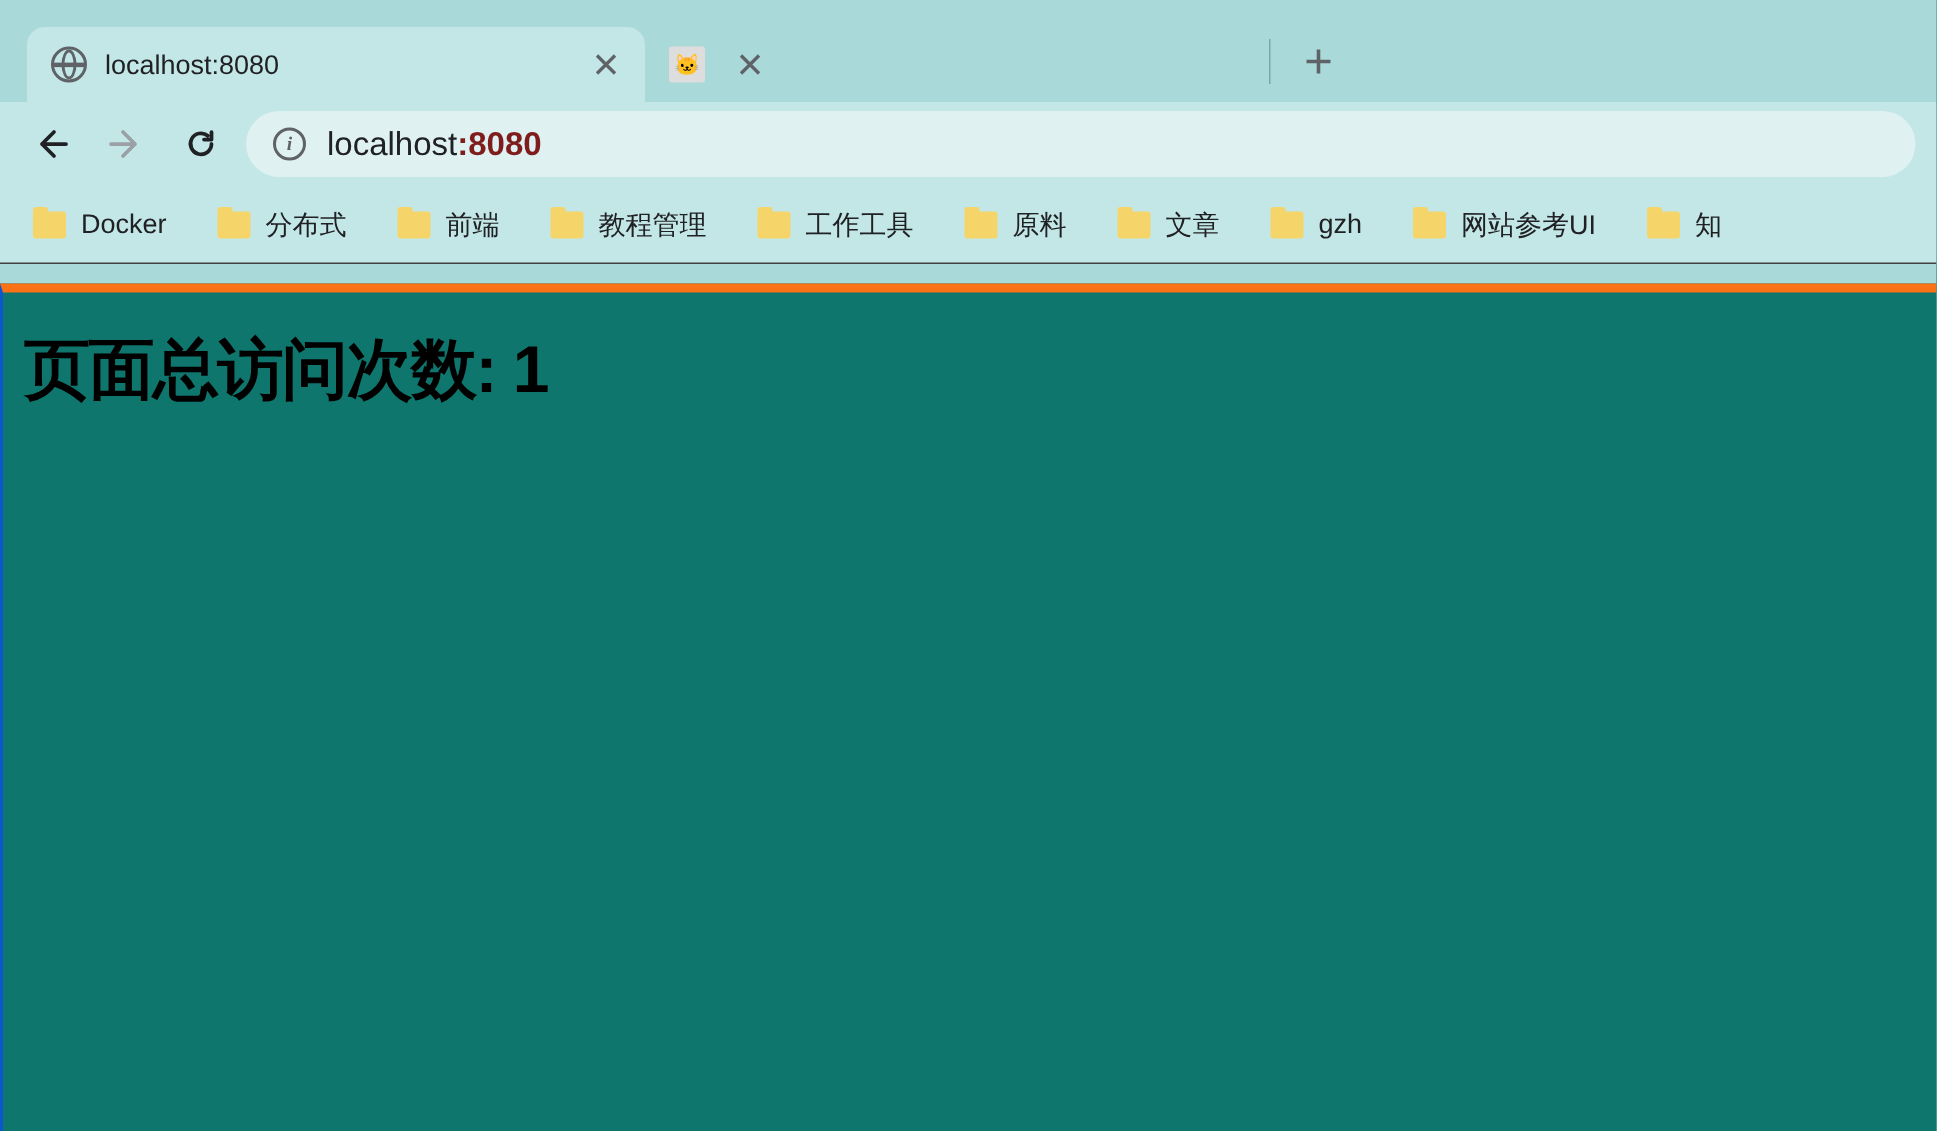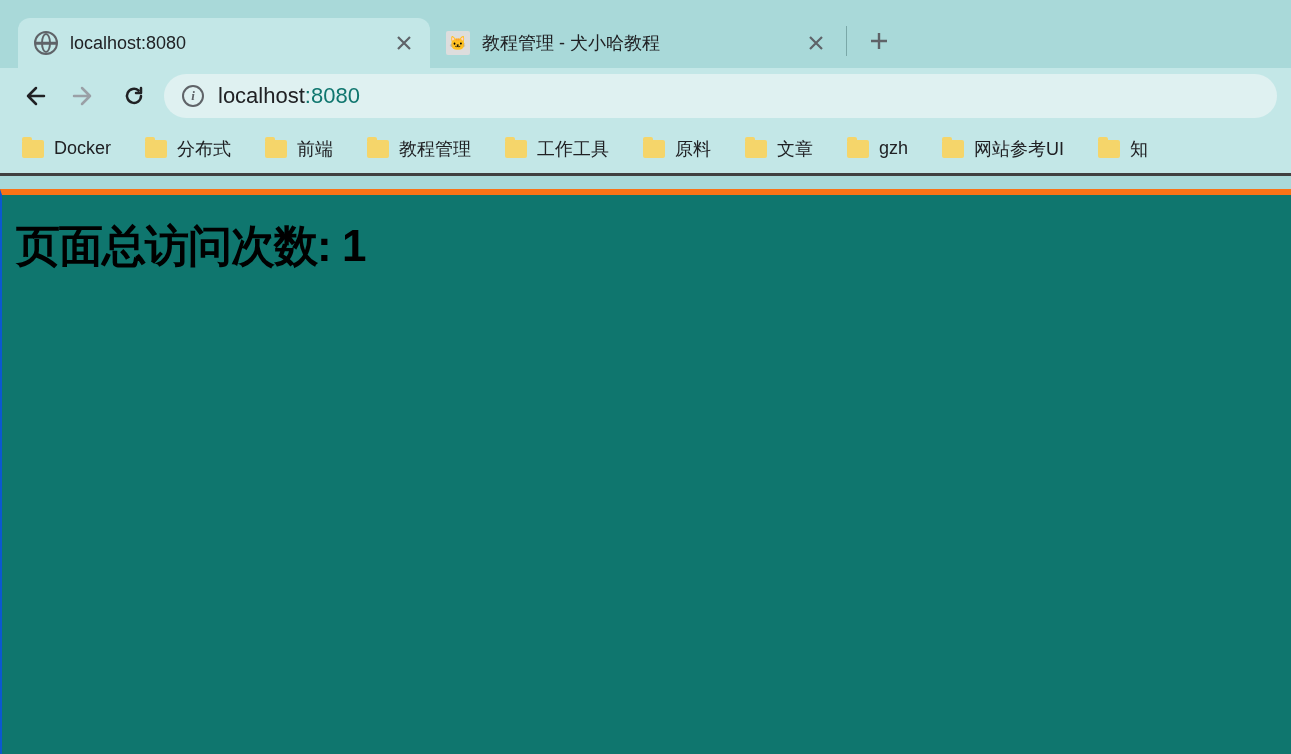--- a/index.html
+++ b/index.html
@@ -158,29 +158,29 @@
       font-weight: bold;
       color: #5f6368;
       font-family: Georgia, serif;
       font-style: italic;
       flex-shrink: 0;
     }
     .url-text {
       font-size: 22px;
       color: #202124;
     }
-    .url-port { color: #0f766e; }
+    .url-port { color: #7f1d1d; font-weight: bold; }
     .bookmarks-bar {
       display: flex;
       align-items: center;
       height: 52px;
       padding: 0 22px;
       background: #c3e7e7;
       gap: 34px;
-      border-bottom: 3px solid #404040;
+      border-bottom: 1px solid #404040;
     }
     .bookmark-item {
       display: flex;
       align-items: center;
       gap: 10px;
       cursor: pointer;
       font-size: 18px;
       color: #202124;
       white-space: nowrap;
     }
@@ -230,21 +230,20 @@
     <div class="tab-close">
       <svg width="16" height="16" viewBox="0 0 16 16">
           <path d="M2 2 L14 14 M14 2 L2 14" stroke="currentColor" stroke-width="2.2" fill="none"></path>
         </svg>
     </div>
   </div>
   <div class="tab inactive">
     <div class="tab-favicon">
       <div class="favicon-img">🐱</div>
     </div>
-    <span class="tab-title">教程管理 - 犬小哈教程</span>
     <div class="tab-close">
       <svg width="16" height="16" viewBox="0 0 16 16">
           <path d="M2 2 L14 14 M14 2 L2 14" stroke="currentColor" stroke-width="2.2" fill="none"></path>
         </svg>
     </div>
   </div>
   <div class="tab-sep"></div>
   <div class="new-tab">
     <svg width="20" height="20" viewBox="0 0 20 20">
         <path d="M10 2 V18 M2 10 H18" stroke="#5f6368" stroke-width="2.4" fill="none"></path>

